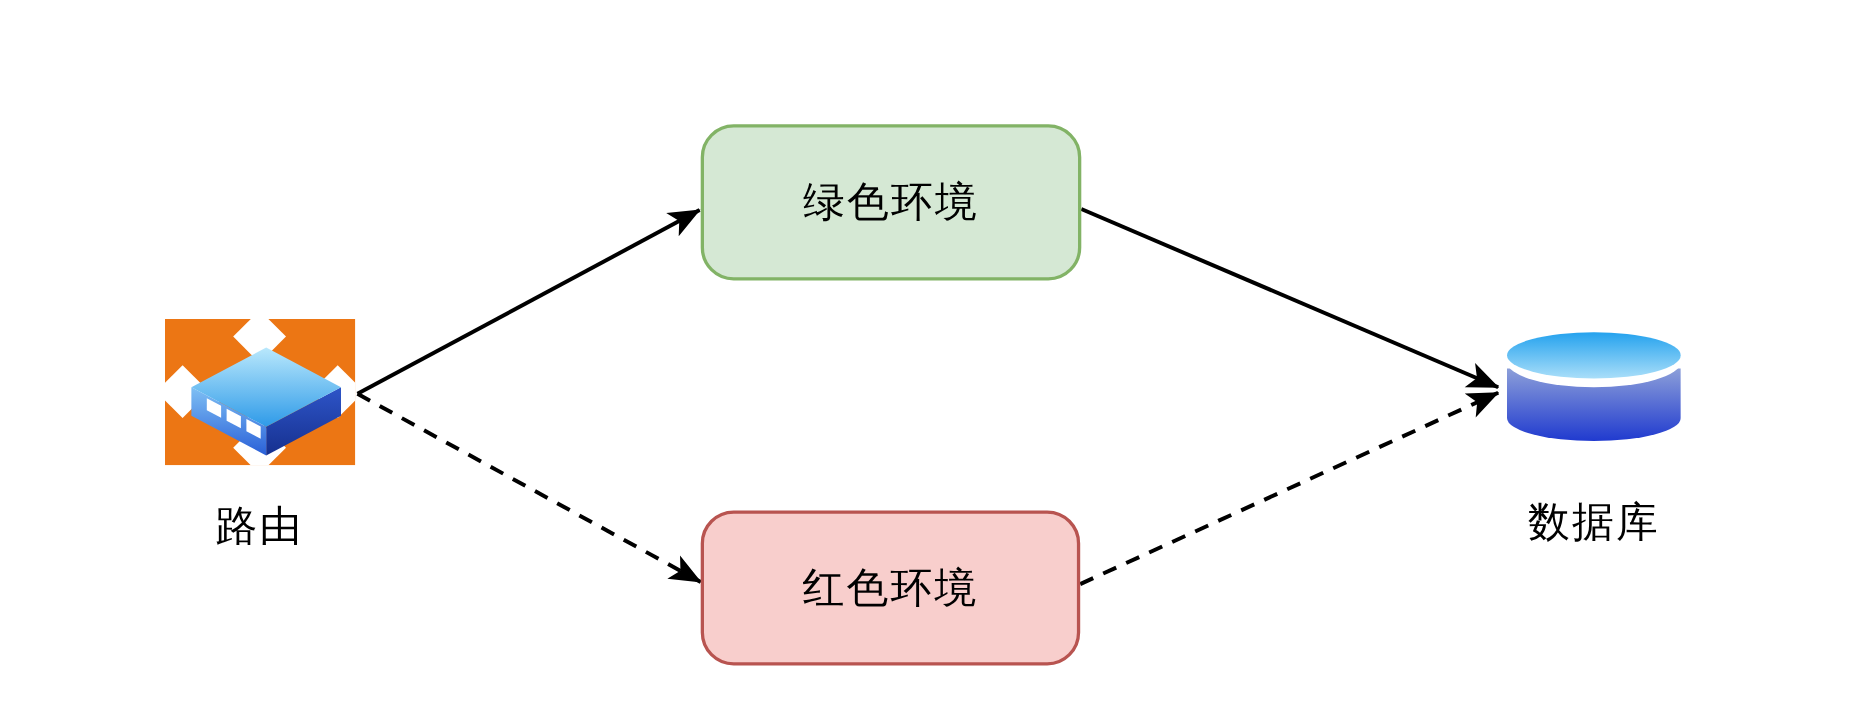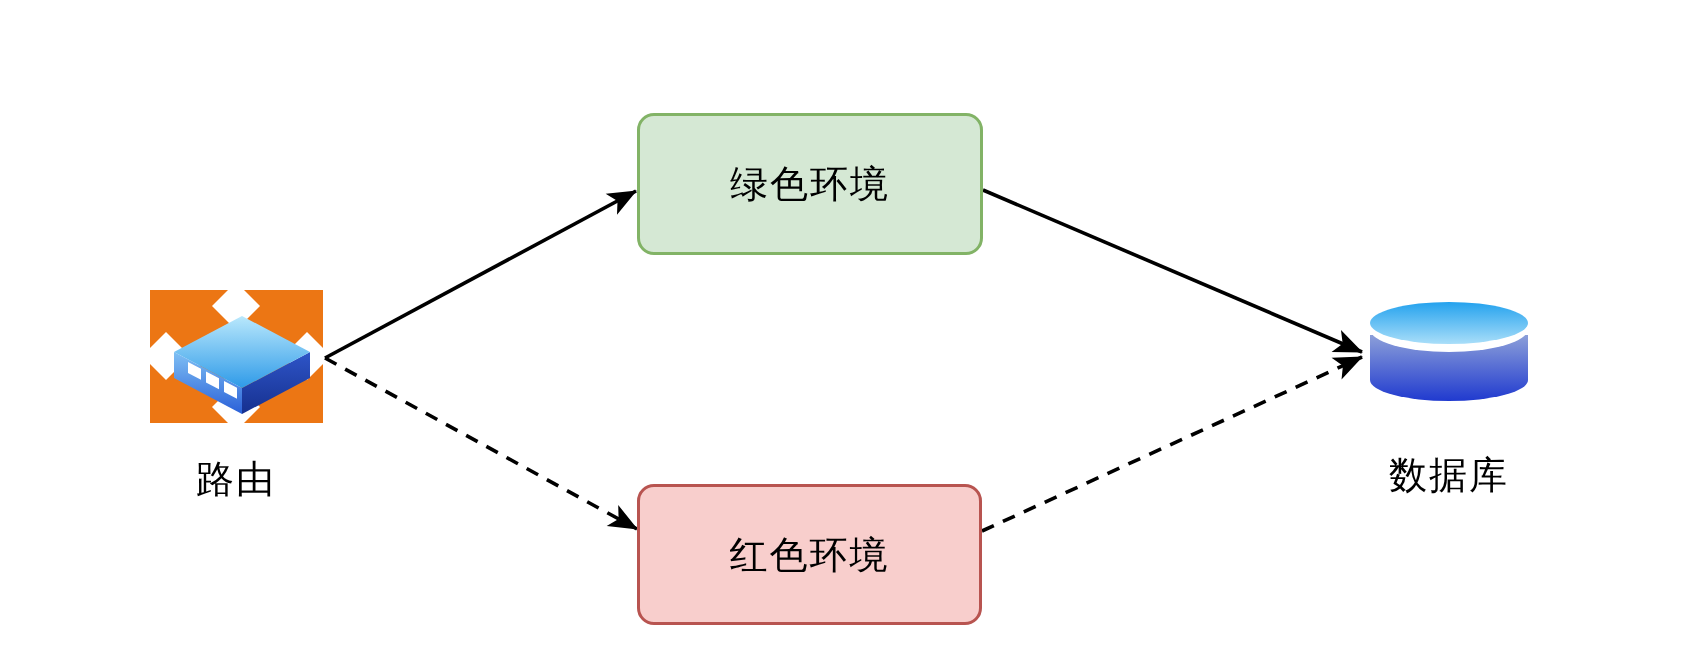--- a/index.html
+++ b/index.html
@@ -9,34 +9,34 @@
     font-family: "Liberation Sans", "DejaVu Sans", sans-serif;
     overflow: hidden;
   }
   .canvas { position: relative; width: 1701px; height: 647px; background: #ffffff; }
   .layer { position: absolute; left: 0; top: 0; }
 
   .node-box {
     position: absolute;
     box-sizing: border-box;
     border: 3.5px solid #666;
-    border-radius: 17px;
+    border-radius: 30px;
     display: flex;
     align-items: center;
     justify-content: center;
   }
   .node-box .node-label {
     font-size: 38px;
     font-weight: 500;
     letter-spacing: 2px;
     color: #000;
     line-height: 1;
   }
   .green-box { left: 637px; top: 113px; width: 346px; height: 142px; }
-  .red-box   { left: 637px; top: 484px; width: 345px; height: 141px; }
+  .red-box   { left: 637px; top: 464px; width: 345px; height: 141px; }
 
   .icon-wrap { position: absolute; }
   .router-wrap   { left: 150px; top: 290px; width: 173px; height: 133px; }
   .database-wrap { left: 1370px; top: 301px; width: 158px; height: 102px; }
 
   .floating-label {
     position: absolute;
     width: 220px;
     text-align: center;
     font-size: 38px;

